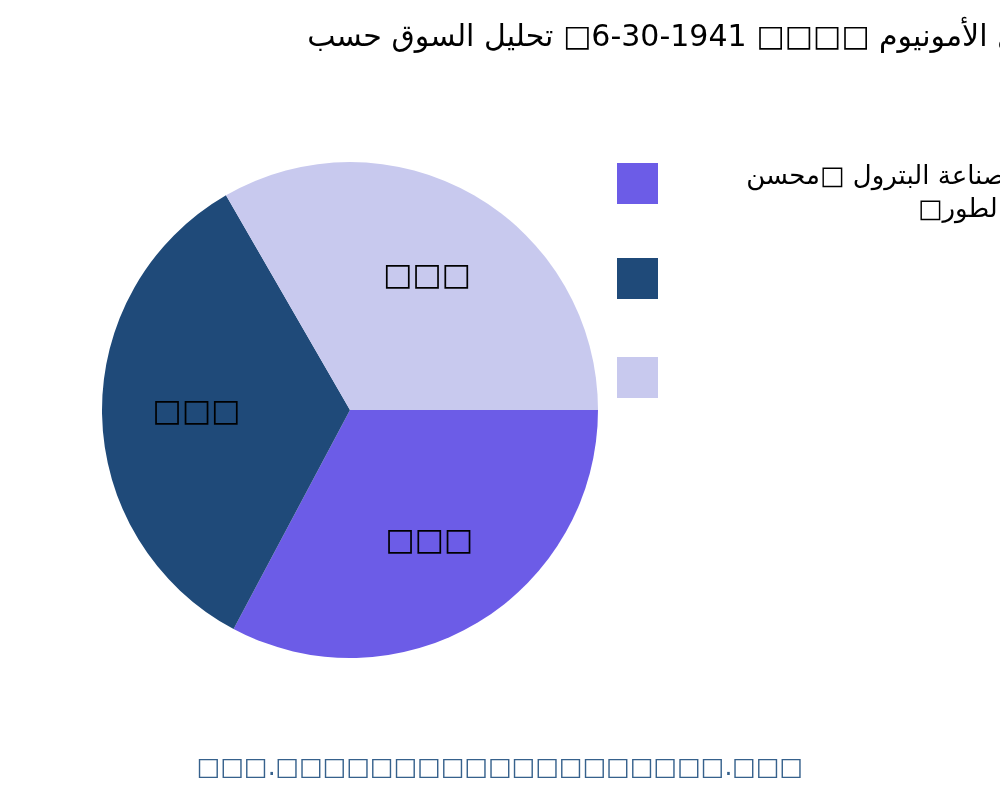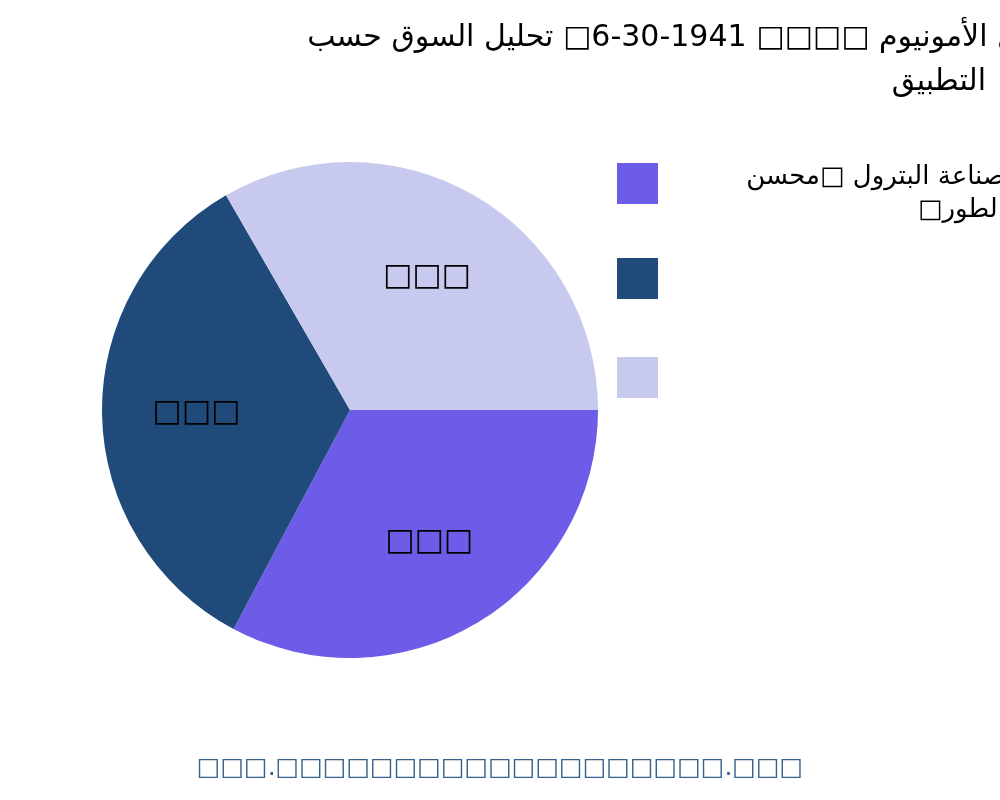--- a/index.html
+++ b/index.html
@@ -99,21 +99,20 @@
     white-space:nowrap;
   }
 </style>
 </head>
 <body style="background: rgb(255, 255, 255);">
 
 <div id="stage">
 
   <div class="title">
     <div class="title-line l1">رباعي بروبيل الأمونيوم □□□□ 1941-30-6□ تحليل السوق حسب</div>
-    <div class="title-line l2">التطبيق</div>
   </div>
 
   <div class="pie-wrap">
     <svg class="pie-svg" viewBox="0 0 496 496" xmlns="http://www.w3.org/2000/svg">
       <g>
         <path id="slice-0" d="M 248 248 L 496.00 248.00 A 248 248 0 0 1 131.57 466.97 Z" fill="#6C5CE7"></path>
         <path id="slice-1" d="M 248 248 L 131.57 466.97 A 248 248 0 0 1 124.00 33.23 Z" fill="#1F4A79"></path>
         <path id="slice-2" d="M 248 248 L 124.00 33.23 A 248 248 0 0 1 496.00 248.00 Z" fill="#C8C9EE"></path>
       </g>
       <g>

